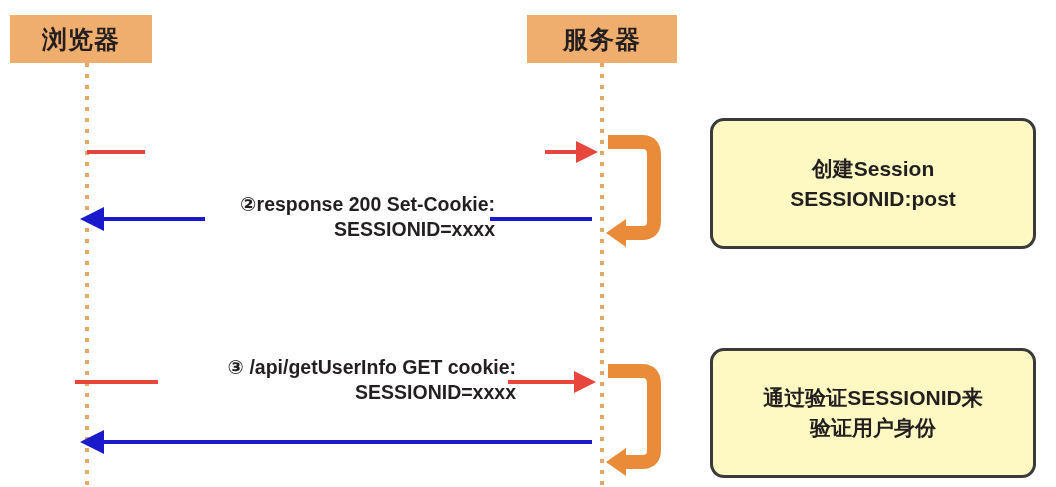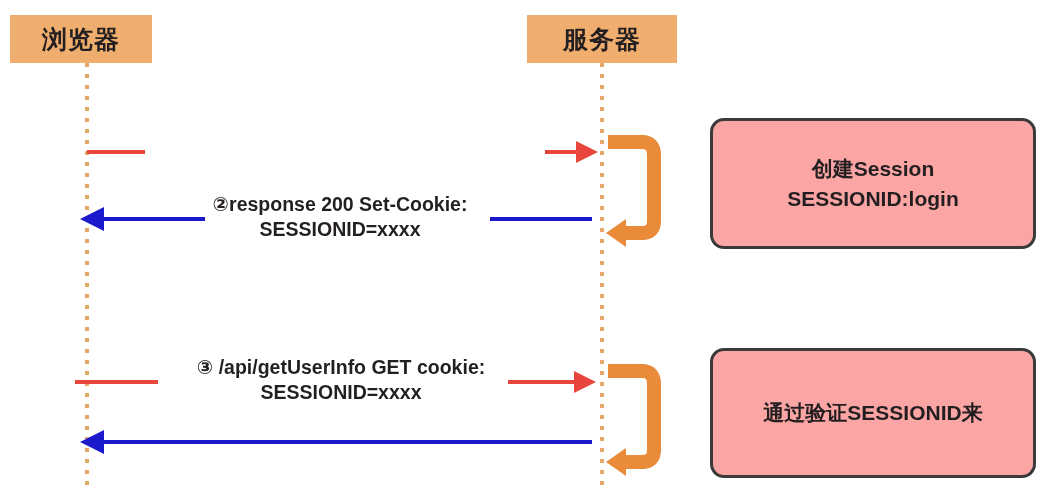--- a/index.html
+++ b/index.html
@@ -42,21 +42,21 @@
     background-image: linear-gradient(to bottom, #E6A867 0px, #E6A867 4px, rgba(255,255,255,0) 4px, rgba(255,255,255,0) 11px);
     background-size: 4px 11px;
     background-repeat: repeat-y;
   }
   #lifeline-browser { left: 85px; }
   #lifeline-server  { left: 600px; }
 
   
   .msg-label {
     position: absolute;
-    text-align: center;
+    text-align: right;
     font-weight: bold;
     color: #231f20;
     font-size: 19.5px;
     line-height: 25px;
     white-space: nowrap;
   }
   .msg-label .line2 { display: block; }
 
   
   .seg {
@@ -85,21 +85,21 @@
 
   
   .selfloop { position: absolute; }
   .selfloop svg { display: block; overflow: visible; }
 
   
   .note {
     position: absolute;
     border: 3px solid #3a3a3a;
     border-radius: 14px;
-    background: #fca5a5;
+    background: #fef9c3;
     display: flex;
     align-items: center;
     justify-content: center;
     text-align: center;
     color: #231f20;
     font-weight: bold;
     font-size: 21px;
     line-height: 30px;
   }
   #note-session  { left: 710px; top: 118px; width: 320px; height: 125px; }
@@ -137,21 +137,21 @@
   <div class="selfloop" style="left:600px; top:133px;">
     <svg width="80" height="112" viewBox="0 0 80 112">
       <path d="M 8 9 L 42 9 Q 54 9 54 22 L 54 88 Q 54 100 42 100 L 26 100" fill="none" stroke="#E98B38" stroke-width="14" stroke-linecap="butt" stroke-linejoin="round"></path>
       <polygon points="26,86 26,114 6,100" fill="#E98B38"></polygon>
     </svg>
   </div>
 
   <div class="note" id="note-session">
     <div>
       <span class="nline">创建Session</span>
-      <span class="nline">SESSIONID:login</span>
+      <span class="nline">SESSIONID:post</span>
     </div>
   </div>
 
   <div class="seg red" style="left:75px; top:380px; width:83px;"></div>
   <div class="msg-label" style="left:166px; top:355px; width:350px;">
     <span class="line1">③ /api/getUserInfo GET cookie:</span>
     <span class="line2">SESSIONID=xxxx</span>
   </div>
   <div class="seg red" style="left:508px; top:380px; width:68px;"></div>
   <div class="arrowhead right red" style="left:574px; top:371px;"></div>
@@ -162,16 +162,17 @@
   <div class="selfloop" style="left:600px; top:362px;">
     <svg width="80" height="112" viewBox="0 0 80 112">
       <path d="M 8 9 L 42 9 Q 54 9 54 22 L 54 88 Q 54 100 42 100 L 26 100" fill="none" stroke="#E98B38" stroke-width="14" stroke-linecap="butt" stroke-linejoin="round"></path>
       <polygon points="26,86 26,114 6,100" fill="#E98B38"></polygon>
     </svg>
   </div>
 
   <div class="note" id="note-verify">
     <div>
       <span class="nline">通过验证SESSIONID来</span>
+      <span class="nline">验证用户身份</span>
     </div>
   </div>
 
 </div>
 
 </body></html>

